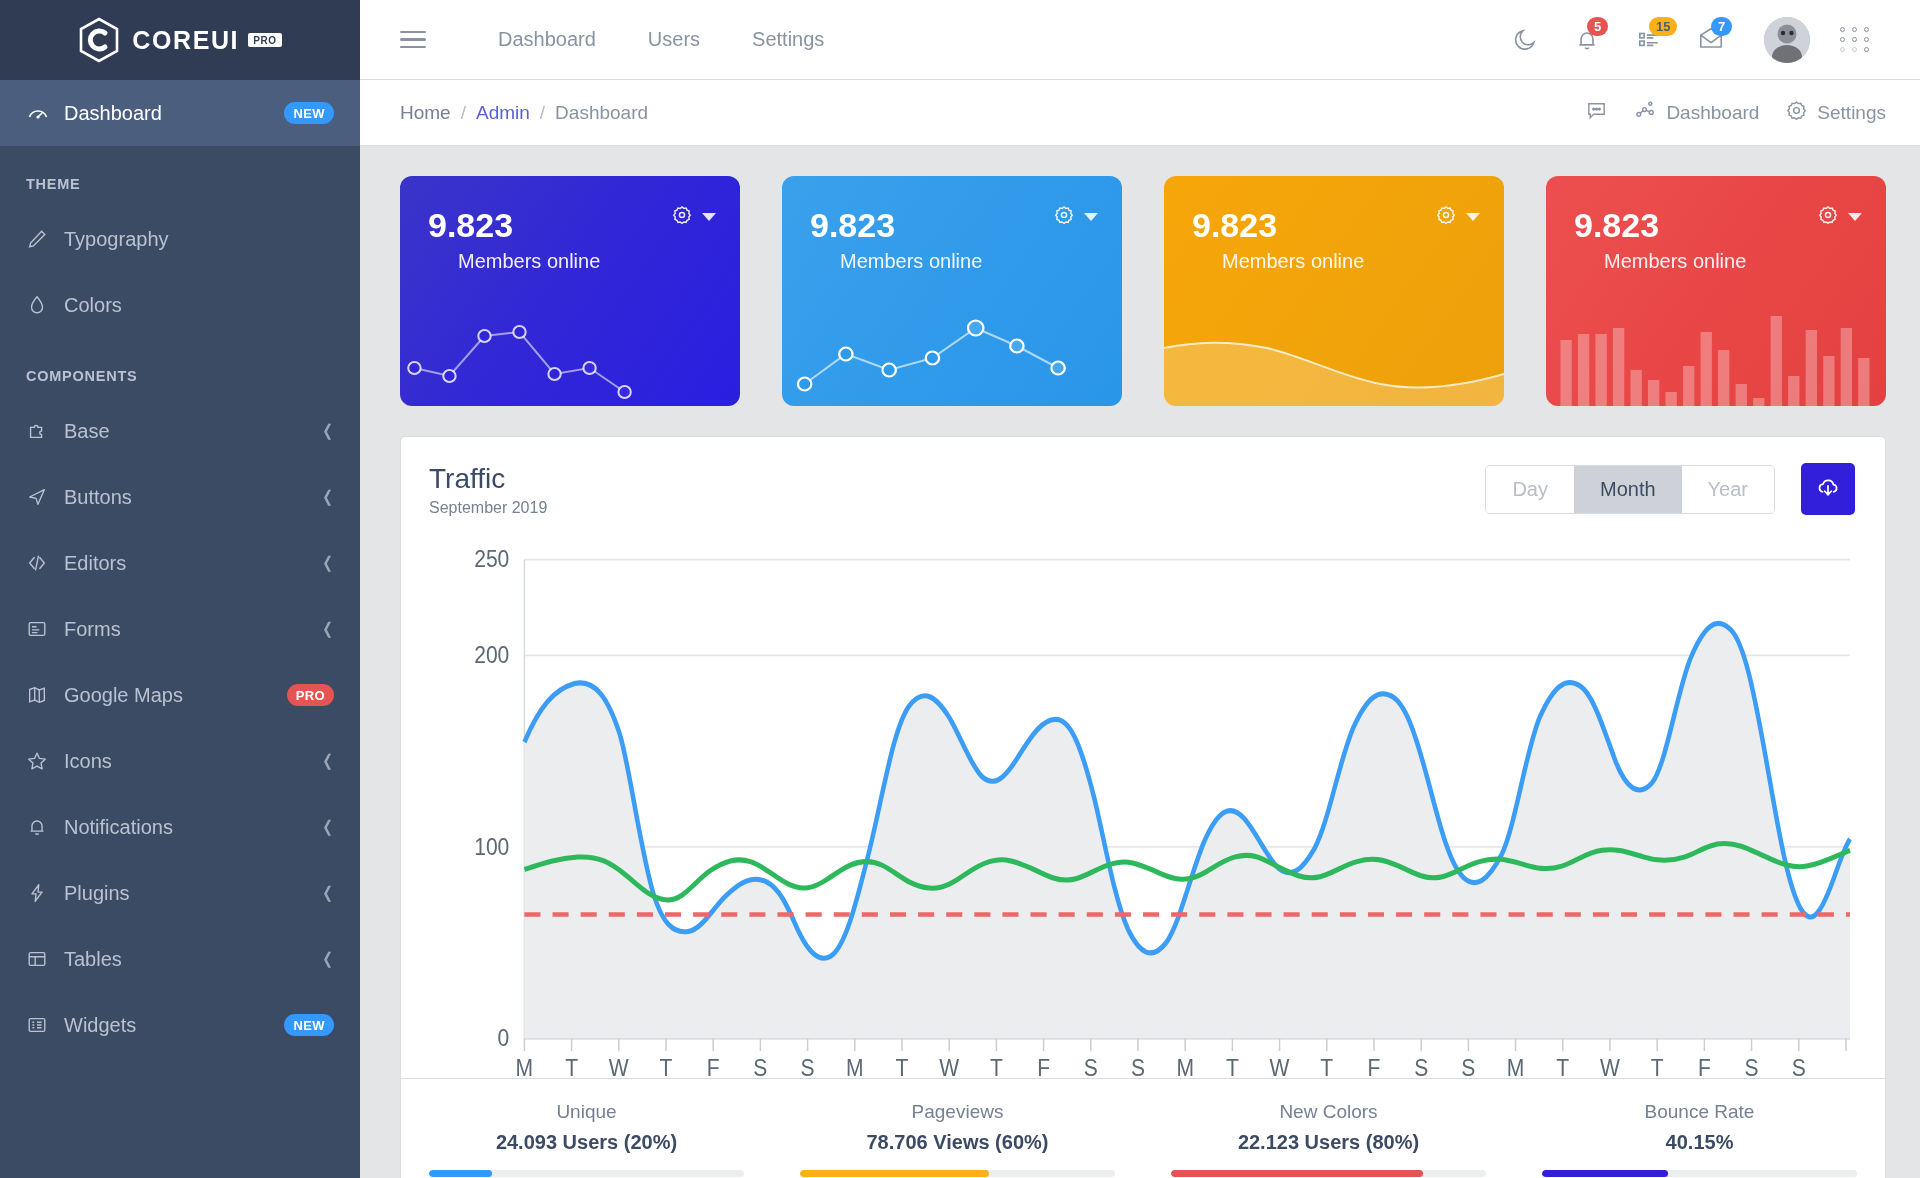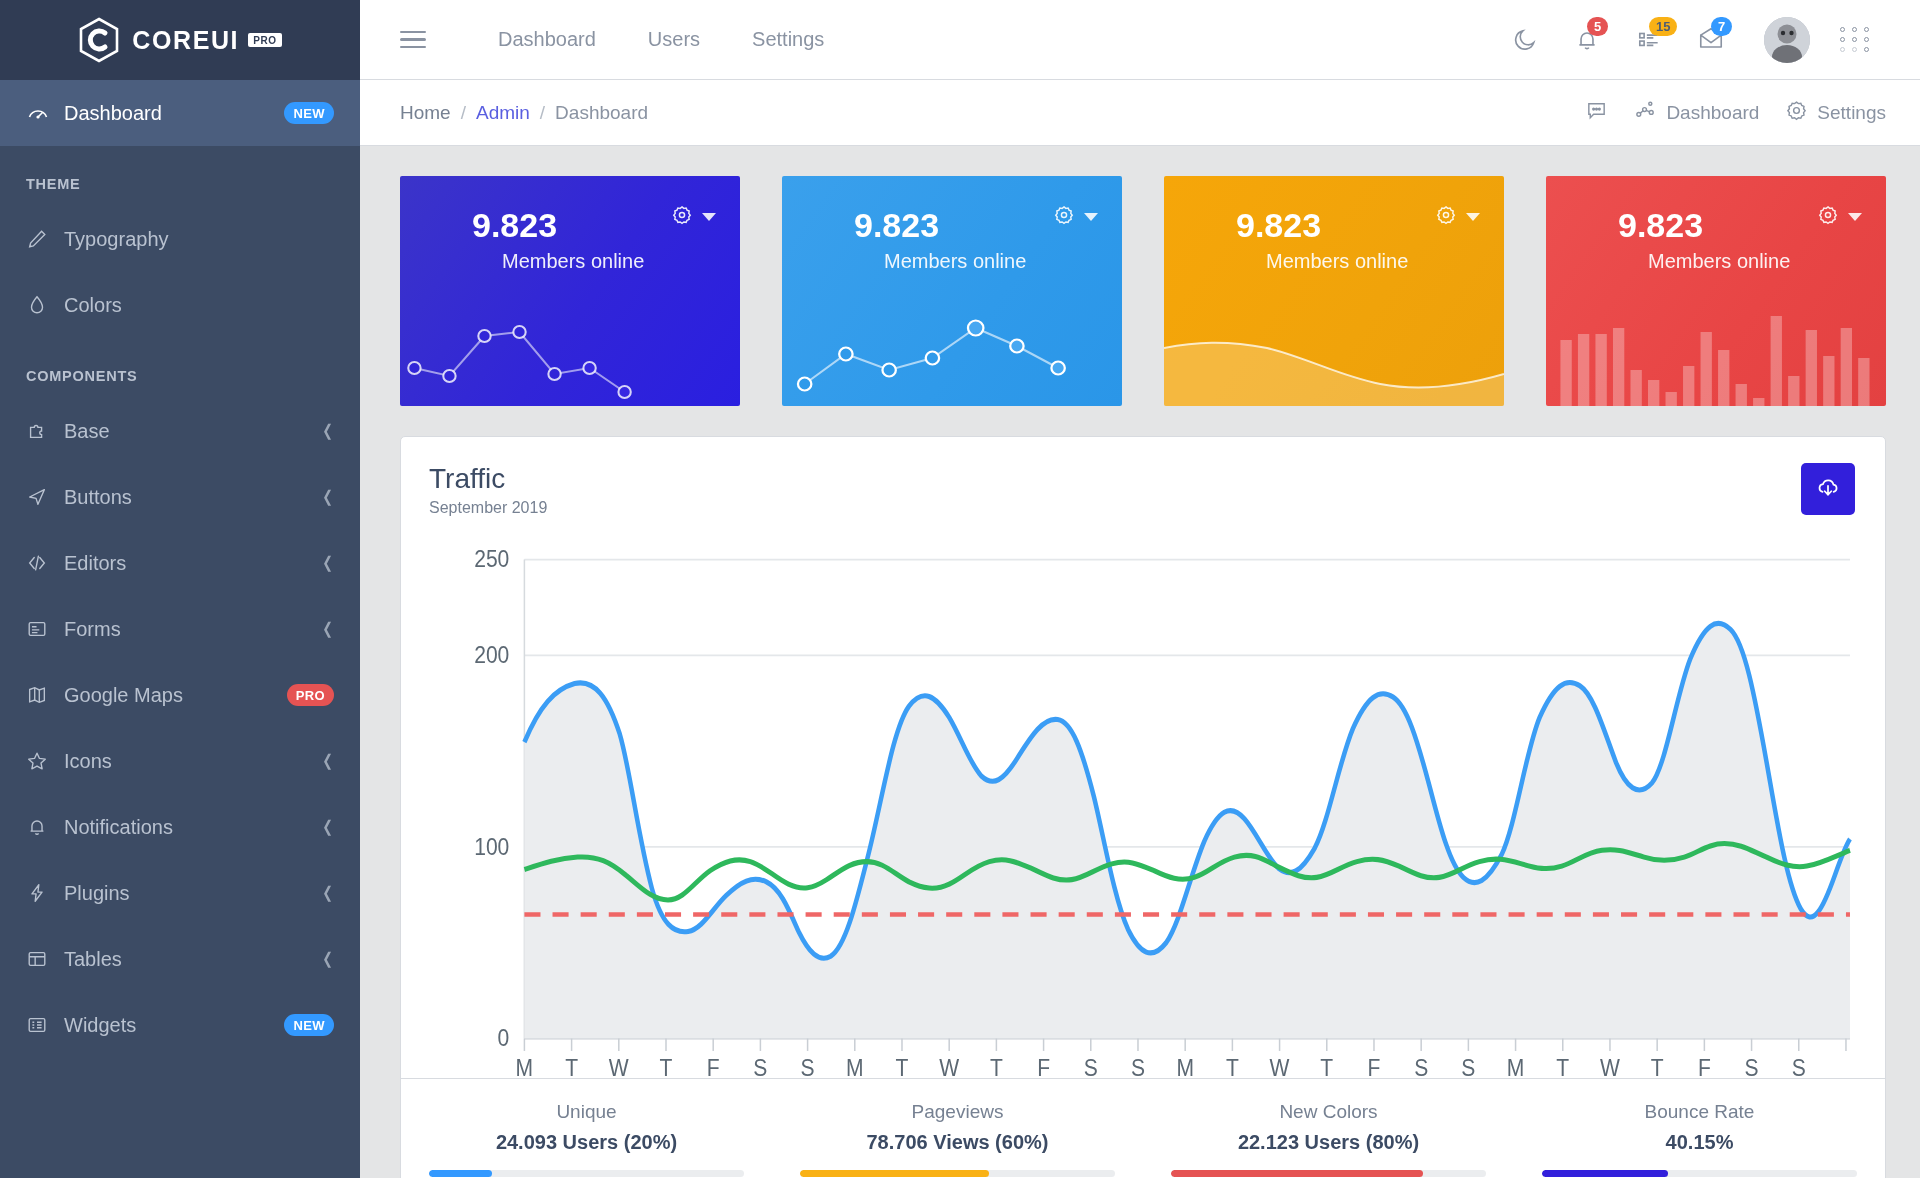--- a/index.html
+++ b/index.html
@@ -141,24 +141,23 @@
     color: #8a93a2; font-size: 19px; cursor: pointer;
   }
 
   
   .content {
     flex: 1; padding: 30px 34px 0 40px;
     overflow: hidden;
   }
   .cards { display: flex; gap: 42px; }
   .scard {
-    flex: 1; height: 230px; border-radius: 2px;
+    flex: 1; height: 230px; border-radius: 12px;
     position: relative; overflow: hidden;
     color: #fff;
-    padding-left: 44px;
   }
   .scard .num {
     font-size: 34px; font-weight: 700;
     padding: 32px 0 0 28px; line-height: 1.05;
   }
   .scard .cap {
     font-size: 20px; padding: 6px 0 0 28px;
     opacity: .92;
     margin-left: 30px;
   }
@@ -588,20 +587,25 @@
         </div>
       </div>
 
       <div class="tcard">
         <div class="tcard-head">
           <div>
             <div class="tcard-title">Traffic</div>
             <div class="tcard-sub">September 2019</div>
           </div>
           <div class="tcard-tools">
+            <div class="btn-group">
+              <button>Day</button>
+              <button class="active">Month</button>
+              <button>Year</button>
+            </div>
             <button class="dl-btn">
               <span>
                 <svg width="26" height="26" viewBox="0 0 24 24" fill="none" stroke="#fff" stroke-width="1.6" stroke-linecap="round">
                   <path d="M7 15.5 A3.6 3.6 0 0 1 7.4 8.4 A5 5 0 0 1 17 8.8 A3.4 3.4 0 0 1 17.2 15.5"></path>
                   <path d="M12 10 V18 M9 15 L12 18.2 L15 15"></path>
                 </svg>
               </span>
             </button>
           </div>
         </div>

